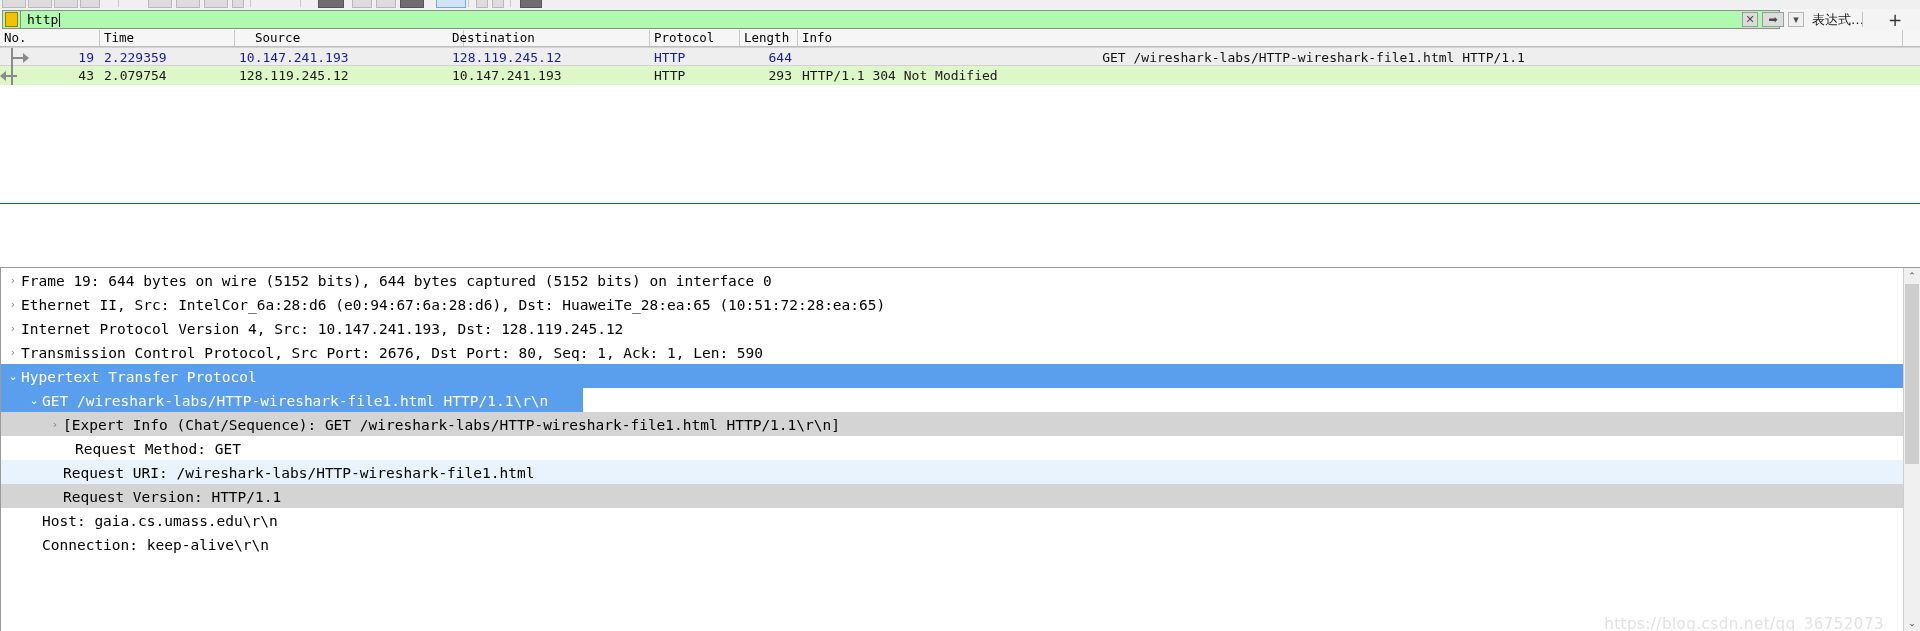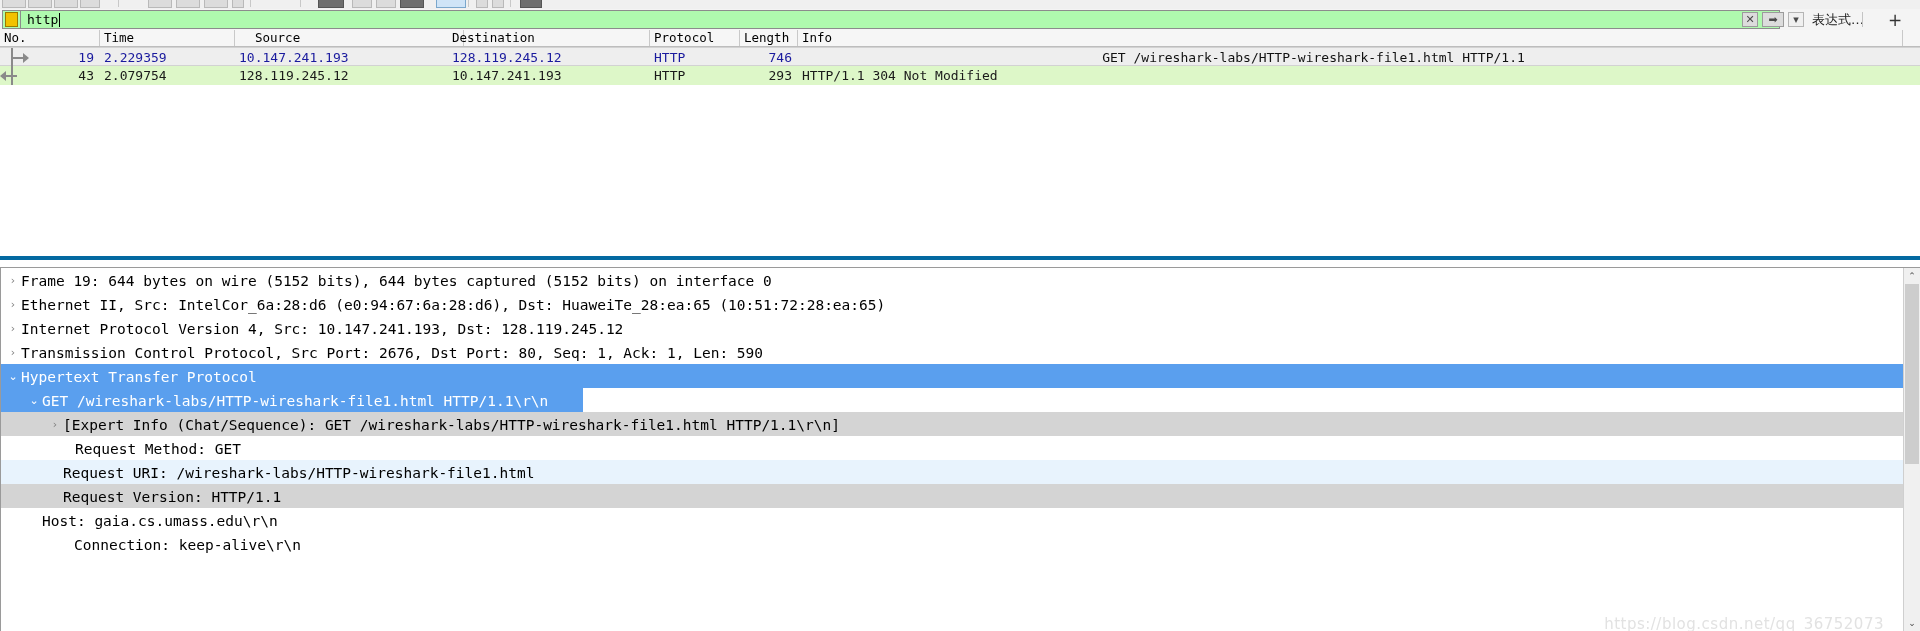--- a/index.html
+++ b/index.html
@@ -137,24 +137,24 @@
     left: 1888px; top: 1px;
     font-family: "DejaVu Sans", sans-serif;
     font-size: 17px;
     color: #333;
   }
 
   
   .packet-list {
     position: absolute;
     left: 0; top: 30px;
-    width: 1920px; height: 230px;
+    width: 1920px; height: 174px;
     background: #ffffff;
     box-sizing: border-box;
-    border-bottom: 4px solid #0369a1;
+    border-bottom: 1px solid #0369a1;
   }
   .plist-header {
     position: relative;
     height: 17px;
     background: #f6f6f6;
     border-bottom: 1px solid #bdbdbd;
     box-sizing: border-box;
   }
   .col-head {
     position: absolute;
@@ -340,21 +340,21 @@
           <div class="arrow-gutter">
             <div class="arr-line" style="left: 11px; top: 0px; width: 2px; height: 19px;"></div>
             <div class="arr-line" style="left: 11px; top: 9px; width: 12px; height: 2px;"></div>
             <div style="position: absolute; top: 5px; width: 0px; height: 0px; border-top: 5px solid transparent; border-bottom: 5px solid transparent; left: 23px; border-left: 6px solid rgb(138, 138, 138);"></div>
           </div>
           <div class="pcell num" style="left: 0px; width: 94px; text-align: right;">19</div>
           <div class="pcell" style="left: 100px; width: 129px; padding-left: 4px;">2.229359</div>
           <div class="pcell" style="left: 235px; width: 207px; padding-left: 4px;">10.147.241.193</div>
           <div class="pcell" style="left: 448px; width: 196px; padding-left: 4px;">128.119.245.12</div>
           <div class="pcell" style="left: 650px; width: 84px; padding-left: 4px;">HTTP</div>
-          <div class="pcell num" style="left: 740px; width: 52px; text-align: right;">746</div>
+          <div class="pcell num" style="left: 740px; width: 52px; text-align: right;">644</div>
           <div class="pcell info" style="left: 760px; width: 1099px; padding-left: 4px; text-align: center;">GET /wireshark-labs/HTTP-wireshark-file1.html HTTP/1.1</div>
         </div>
         <div class="prow green">
           <div class="arrow-gutter">
             <div class="arr-line" style="left: 11px; top: 0px; width: 2px; height: 19px;"></div>
             <div class="arr-line" style="left: 5px; top: 9px; width: 12px; height: 2px;"></div>
             <div style="position: absolute; top: 5px; width: 0px; height: 0px; border-top: 5px solid transparent; border-bottom: 5px solid transparent; left: 0px; border-right: 6px solid rgb(138, 138, 138);"></div>
           </div>
           <div class="pcell num" style="left: 0px; width: 94px; text-align: right;">43</div>
           <div class="pcell" style="left: 100px; width: 129px; padding-left: 4px;">2.079754</div>
@@ -373,21 +373,21 @@
         <div class="drow"><span class="rowinner" style="padding-left: 4px;"><span class="twisty">›</span><span class="dtext">Ethernet II, Src: IntelCor_6a:28:d6 (e0:94:67:6a:28:d6), Dst: HuaweiTe_28:ea:65 (10:51:72:28:ea:65)</span></span></div>
         <div class="drow"><span class="rowinner" style="padding-left: 4px;"><span class="twisty">›</span><span class="dtext">Internet Protocol Version 4, Src: 10.147.241.193, Dst: 128.119.245.12</span></span></div>
         <div class="drow"><span class="rowinner" style="padding-left: 4px;"><span class="twisty">›</span><span class="dtext">Transmission Control Protocol, Src Port: 2676, Dst Port: 80, Seq: 1, Ack: 1, Len: 590</span></span></div>
         <div class="drow sel-blue"><div class="sel-fill" style="width: 1903px;"></div><span class="rowinner" style="padding-left: 4px;"><span class="twisty" style="color: rgb(255, 255, 255);">⌄</span><span class="dtext">Hypertext Transfer Protocol</span></span></div>
         <div class="drow sel-blue"><div class="sel-fill" style="width: 582px;"></div><span class="rowinner" style="padding-left: 25px;"><span class="twisty" style="color: rgb(255, 255, 255);">⌄</span><span class="dtext">GET /wireshark-labs/HTTP-wireshark-file1.html HTTP/1.1\r\n</span></span></div>
         <div class="drow alt-gray"><span class="rowinner" style="padding-left: 46px;"><span class="twisty">›</span><span class="dtext">[Expert Info (Chat/Sequence): GET /wireshark-labs/HTTP-wireshark-file1.html HTTP/1.1\r\n]</span></span></div>
         <div class="drow"><span class="rowinner" style="padding-left: 58px;"><span class="twisty"></span><span class="dtext">Request Method: GET</span></span></div>
         <div class="drow alt-blue"><span class="rowinner" style="padding-left: 46px;"><span class="twisty"></span><span class="dtext">Request URI: /wireshark-labs/HTTP-wireshark-file1.html</span></span></div>
         <div class="drow alt-gray"><span class="rowinner" style="padding-left: 46px;"><span class="twisty"></span><span class="dtext">Request Version: HTTP/1.1</span></span></div>
         <div class="drow"><span class="rowinner" style="padding-left: 25px;"><span class="twisty"></span><span class="dtext">Host: gaia.cs.umass.edu\r\n</span></span></div>
-        <div class="drow"><span class="rowinner" style="padding-left: 25px; margin-left: 32px;"><span class="twisty"></span><span class="dtext">Connection: keep-alive\r\n</span></span></div>
+        <div class="drow"><span class="rowinner" style="padding-left: 25px;"><span class="twisty"></span><span class="dtext">Connection: keep-alive\r\n</span></span></div>
       </div>
     <div class="watermark">https://blog.csdn.net/qq_36752073</div>
     <div class="vscroll" id="detail-scroll" style="top:0;height:363px;">
         <div class="sb-arrow" style="top: 0px;">⌃</div>
         <div class="sb-arrow" style="bottom: 0px;">⌄</div>
         <div class="sb-thumb" style="top: 16px; height: 180px;"></div>
       </div>
   </div>
 
 </div>

